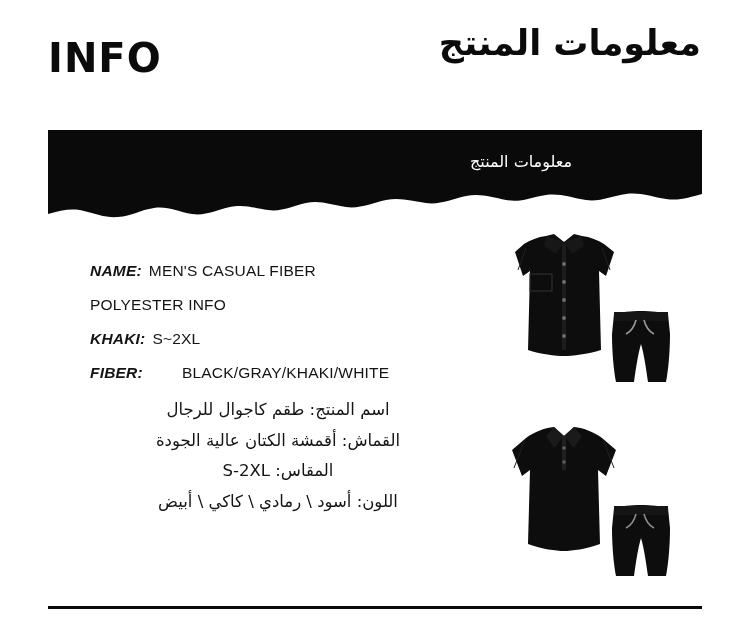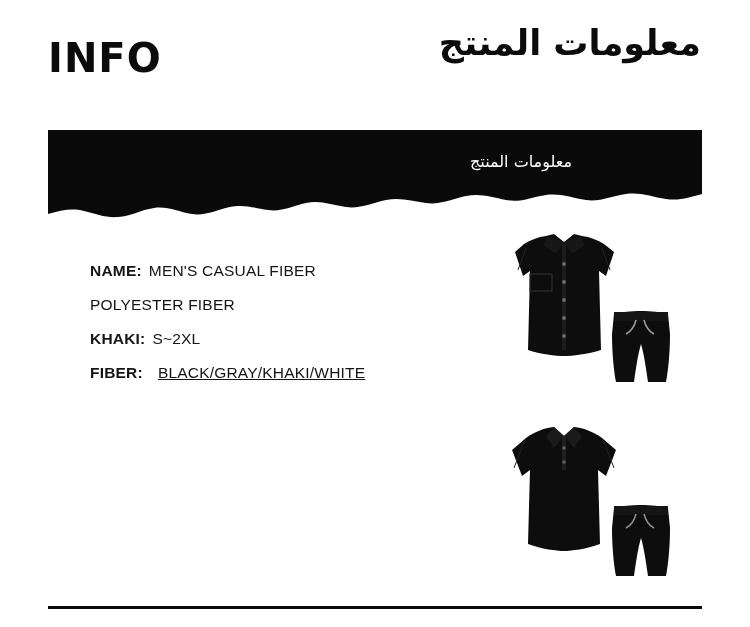--- a/index.html
+++ b/index.html
@@ -100,23 +100,24 @@
     align-items: baseline;
     margin-bottom: 16px;
     font-size: 15.5px;
     color: #141414;
     white-space: nowrap;
   }
   .spec-label {
     font-weight: 700;
     margin-right: 7px;
     letter-spacing: 0.2px;
+    font-style: italic;
   }
   .spec-value { font-weight: 400; letter-spacing: 0.2px; }
-  .spec-row.color .spec-value { margin-left: 8px; text-decoration: underline; }
+  .spec-row.color .spec-value { margin-left: 32px; }
 
   
   .arabic-block {
     position: absolute;
     left: 30px;
     top: 265px;
     width: 400px;
     direction: rtl;
     text-align: center;
     font-family: "DejaVu Sans", sans-serif;
@@ -176,32 +177,38 @@
       C524,13 534,19 550,19 C566,19 576,13 592,12
       C608,11 620,16 636,16 C646,16 650,14 654,13 L654,50 Z"></path>
   </svg>
 
   <div class="specs">
     <div class="spec-row">
       <span class="spec-label">NAME:</span>
       <span class="spec-value">MEN'S CASUAL FIBER</span>
     </div>
     <div class="spec-row">
-      <span class="spec-value">POLYESTER FIBER</span>
+      <span class="spec-value">POLYESTER INFO</span>
     </div>
     <div class="spec-row">
       <span class="spec-label">KHAKI:</span>
       <span class="spec-value">S~2XL</span>
     </div>
     <div class="spec-row color">
       <span class="spec-label">FIBER:</span>
       <span class="spec-value">BLACK/GRAY/KHAKI/WHITE</span>
     </div>
   </div>
 
+  <div class="arabic-block">
+    <div class="arabic-line">اسم المنتج: طقم كاجوال للرجال</div>
+    <div class="arabic-line">القماش: أقمشة الكتان عالية الجودة</div>
+    <div class="arabic-line">المقاس: S-2XL</div>
+    <div class="arabic-line">اللون: أسود \ رمادي \ كاكي \ أبيض</div>
+  </div>
 
   <svg class="product p1" viewBox="0 0 226 180">
 
     <g>
       <path fill="#0d0d0d" d="M56,14 C62,10 70,7 78,6 L86,4 L96,12 L106,4 L114,6
         C122,7 130,10 136,14 L146,22 L138,46 L131,41 L133,120
         C120,124 104,126 96,126 C88,126 72,124 60,120 L62,41 L55,46 L47,22 Z"></path>
 
       <path fill="#171717" d="M78,6 L96,12 L88,24 L76,16 Z"></path>
       <path fill="#171717" d="M114,6 L96,12 L104,24 L116,16 Z"></path>

